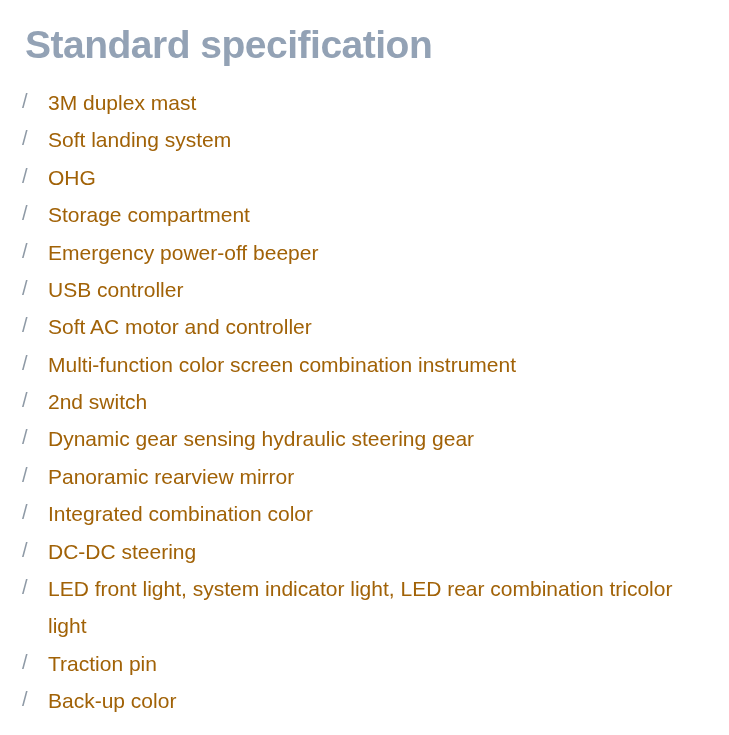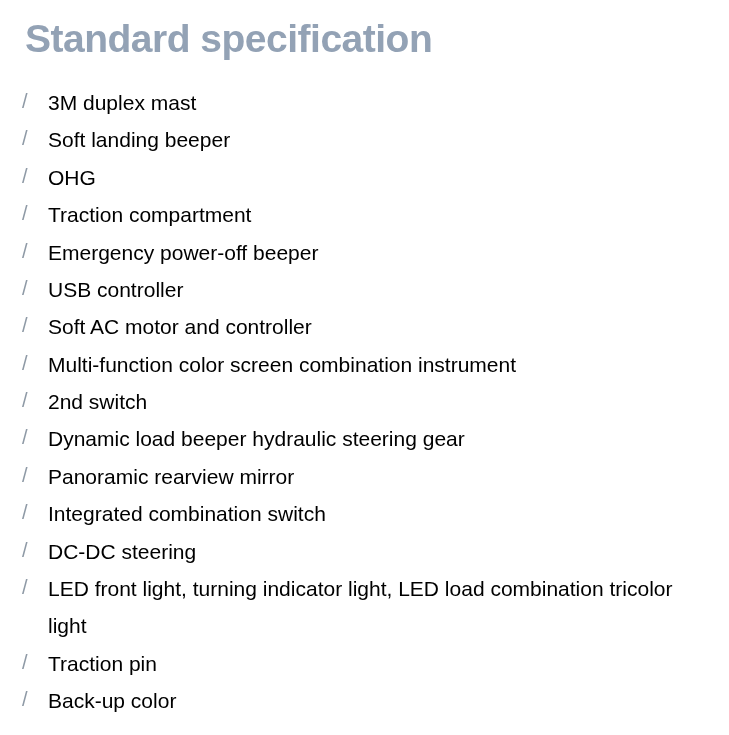--- a/index.html
+++ b/index.html
@@ -16,21 +16,21 @@
   .page {
     position: relative;
     width: 729px;
     height: 735px;
     box-sizing: border-box;
     padding: 0;
   }
   .title {
     position: absolute;
     left: 25px;
-    top: 16px;
+    top: 22px;
     font-size: 39px;
     font-weight: bold;
     color: #93a2b5;
     letter-spacing: -0.5px;
     line-height: 1.2;
     white-space: nowrap;
   }
   .spec-list {
     position: absolute;
     left: 22px;
@@ -51,45 +51,45 @@
   .slash {
     color: #8f9aa6;
     font-size: 20px;
     width: 26px;
     flex: 0 0 26px;
     text-align: left;
     line-height: 1.78;
   }
   .item-text {
     flex: 1 1 auto;
-    color: #000000;
+    color: #a16207;
     padding-right: 10px;
   }
 </style>
 </head>
 <body>
 
 <div class="page">
   <div class="title">Standard specification</div>
   <ul class="spec-list">
       <li class="spec-item">
         <span class="slash">/</span>
         <span class="item-text">3M duplex mast</span>
       </li>
       <li class="spec-item">
         <span class="slash">/</span>
-        <span class="item-text">Soft landing beeper</span>
+        <span class="item-text">Soft landing system</span>
       </li>
       <li class="spec-item">
         <span class="slash">/</span>
         <span class="item-text">OHG</span>
       </li>
       <li class="spec-item">
         <span class="slash">/</span>
-        <span class="item-text">Traction compartment</span>
+        <span class="item-text">Storage compartment</span>
       </li>
       <li class="spec-item">
         <span class="slash">/</span>
         <span class="item-text">Emergency power-off beeper</span>
       </li>
       <li class="spec-item">
         <span class="slash">/</span>
         <span class="item-text">USB controller</span>
       </li>
       <li class="spec-item">
@@ -99,37 +99,37 @@
       <li class="spec-item">
         <span class="slash">/</span>
         <span class="item-text">Multi-function color screen combination instrument</span>
       </li>
       <li class="spec-item">
         <span class="slash">/</span>
         <span class="item-text">2nd switch</span>
       </li>
       <li class="spec-item">
         <span class="slash">/</span>
-        <span class="item-text">Dynamic load beeper hydraulic steering gear</span>
+        <span class="item-text">Dynamic gear sensing hydraulic steering gear</span>
       </li>
       <li class="spec-item">
         <span class="slash">/</span>
         <span class="item-text">Panoramic rearview mirror</span>
       </li>
       <li class="spec-item">
         <span class="slash">/</span>
-        <span class="item-text">Integrated combination switch</span>
+        <span class="item-text">Integrated combination color</span>
       </li>
       <li class="spec-item">
         <span class="slash">/</span>
         <span class="item-text">DC-DC steering</span>
       </li>
       <li class="spec-item">
         <span class="slash">/</span>
-        <span class="item-text">LED front light, turning indicator light, LED load combination tricolor light</span>
+        <span class="item-text">LED front light, system indicator light, LED rear combination tricolor light</span>
       </li>
       <li class="spec-item">
         <span class="slash">/</span>
         <span class="item-text">Traction pin</span>
       </li>
       <li class="spec-item">
         <span class="slash">/</span>
         <span class="item-text">Back-up color</span>
       </li>
     </ul>

